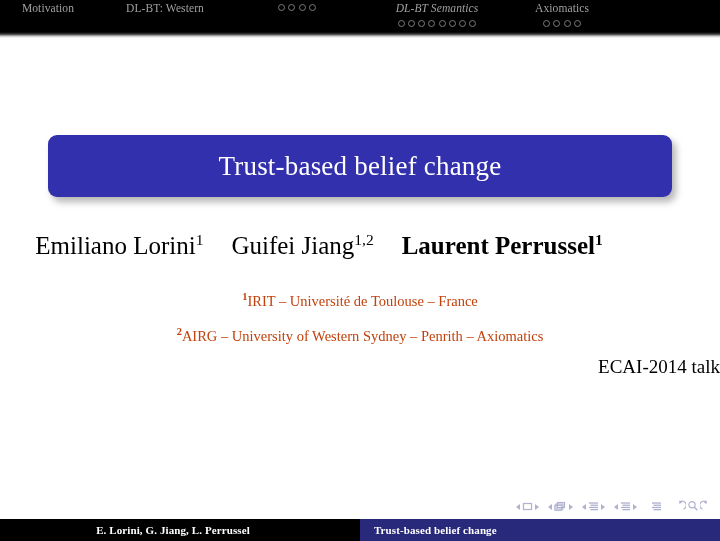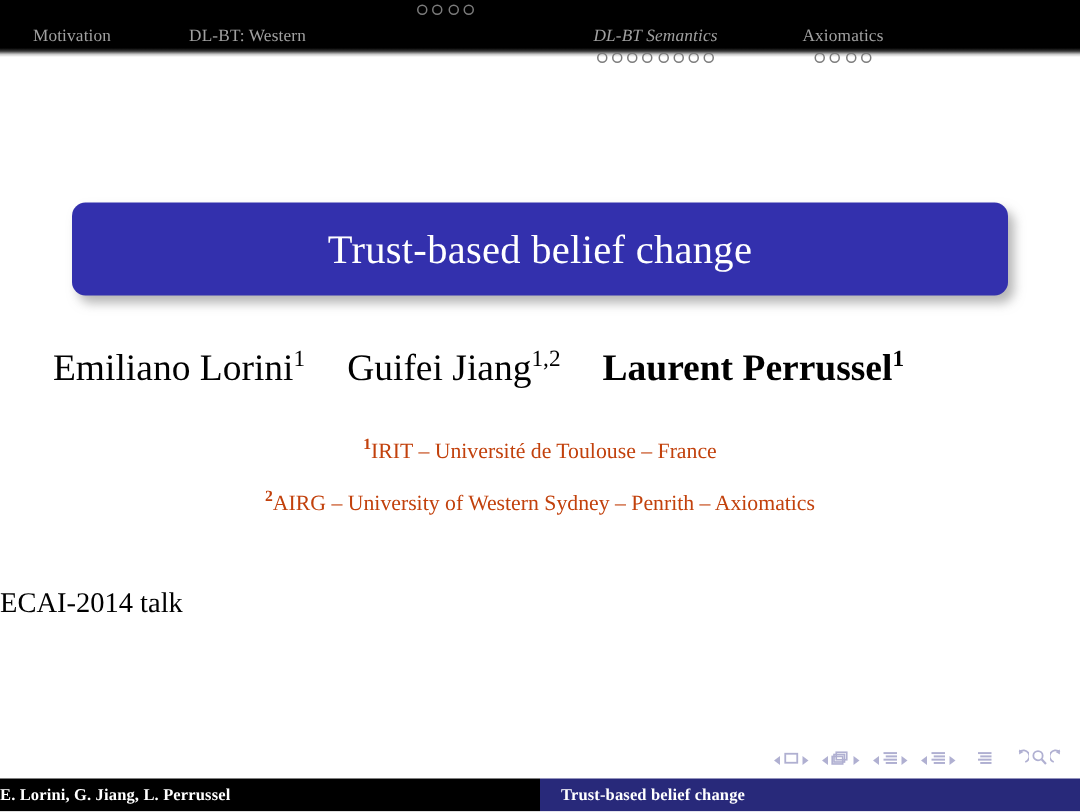--- a/index.html
+++ b/index.html
@@ -41,21 +41,21 @@
     top: 0;
     height: 32px;
     text-align: center;
     color: #9d9d9d;
     font-family: "Liberation Serif", "DejaVu Serif", serif;
   }
   .nav-label {
     display: block;
     font-size: 11.5px;
     line-height: 15px;
-    padding-top: 17px;
+    padding-top: 1px;
     letter-spacing: 0.1px;
     white-space: nowrap;
     color: #a0a0a0;
     text-align: center;
   }
   .nav-dots {
     display: block;
     line-height: 11px;
     height: 12px;
     white-space: nowrap;
@@ -126,23 +126,23 @@
     white-space: nowrap;
   }
   #affil1 { top: 293px; }
   #affil2 { top: 328px; }
   .affil sup { font-size: 0.72em; font-weight: bold; }
 
   
   #event {
     position: absolute;
     left: 0;
-    top: 392px;
-    width: 720px;
-    text-align: left;
+    top: 356px;
+    width: 720px;
+    text-align: right;
     font-size: 19px;
     color: #000000;
   }
 
   
   #navsymbols {
     position: absolute;
     right: 8px;
     top: 499px;
     height: 16px;
@@ -174,21 +174,21 @@
     width: 720px;
     height: 22px;
     display: flex;
   }
   #footer-left {
     width: 360px;
     height: 22px;
     background: #000000;
     display: flex;
     align-items: center;
-    justify-content: flex-start;
+    justify-content: center;
     padding-right: 14px;
     box-sizing: border-box;
   }
   #footer-right {
     width: 360px;
     height: 22px;
     background: #28297a;
     display: flex;
     align-items: center;
     justify-content: flex-start;

